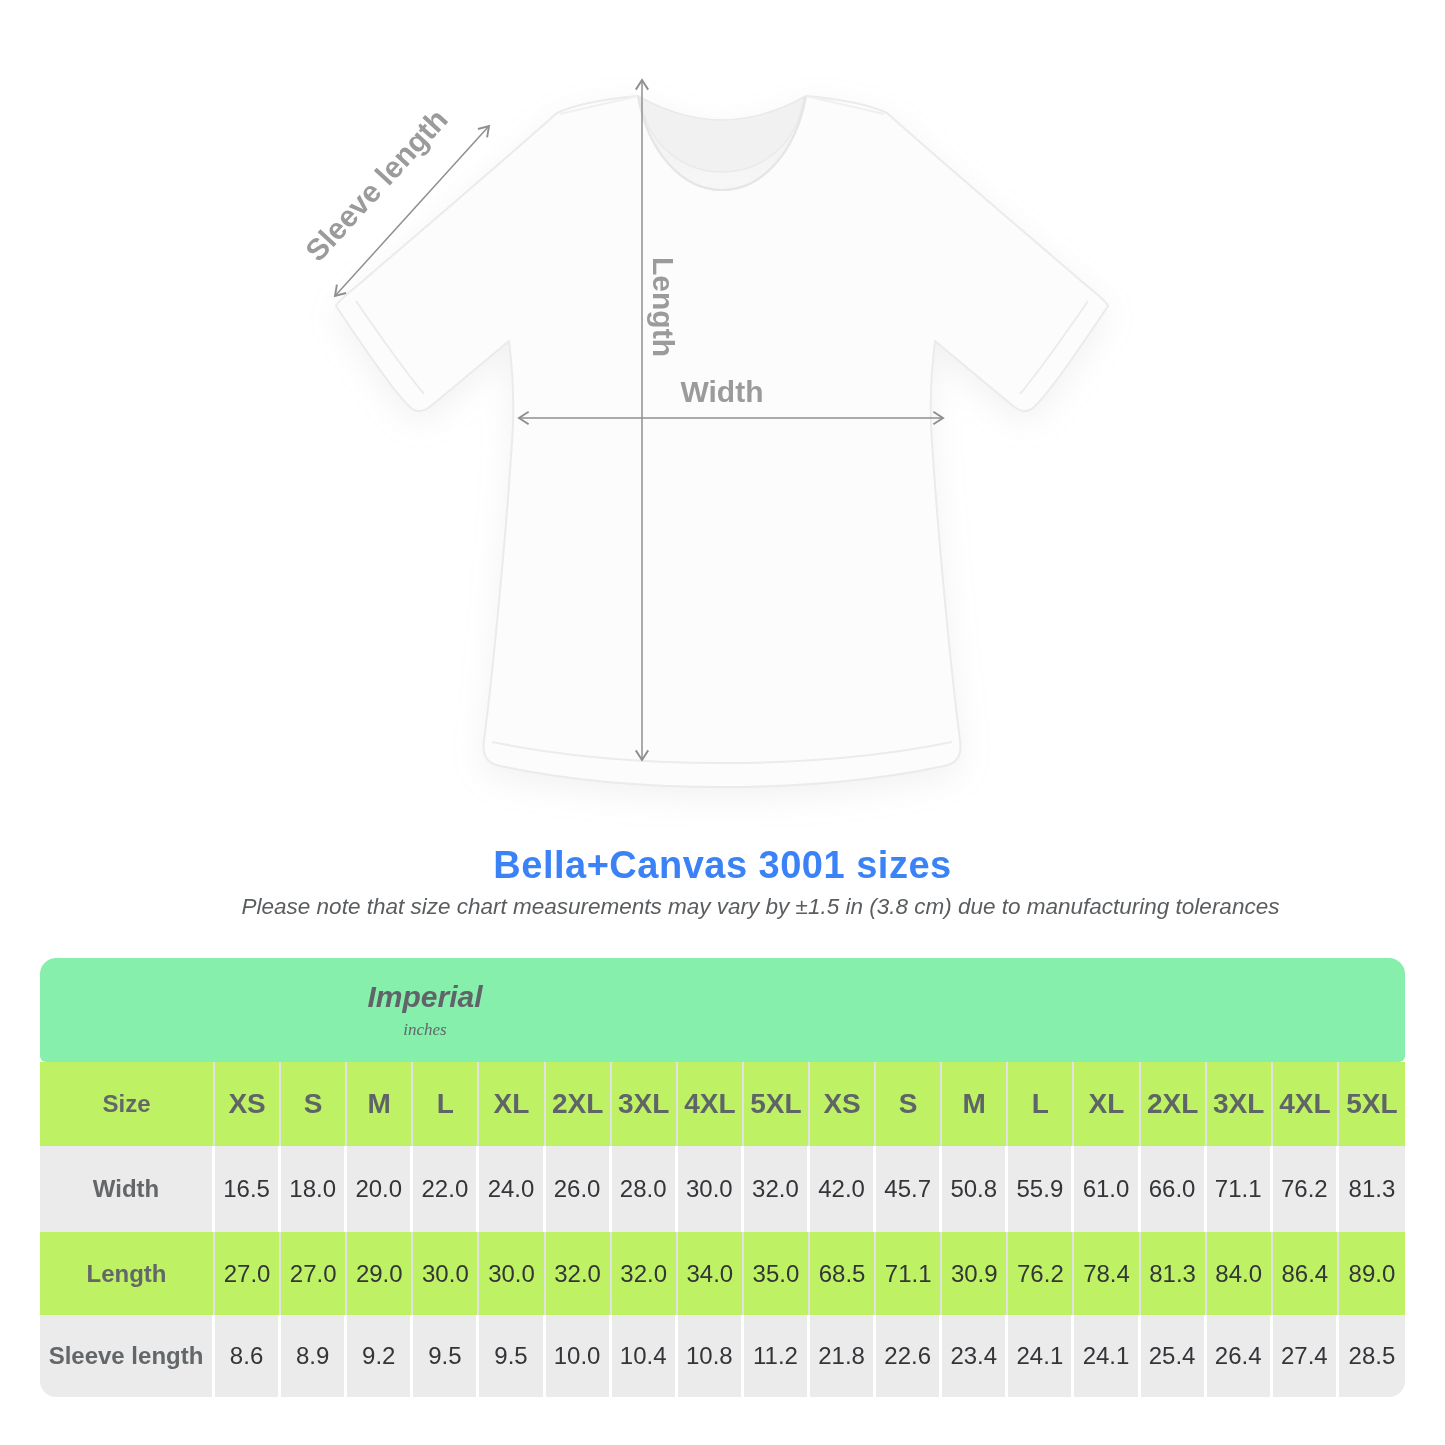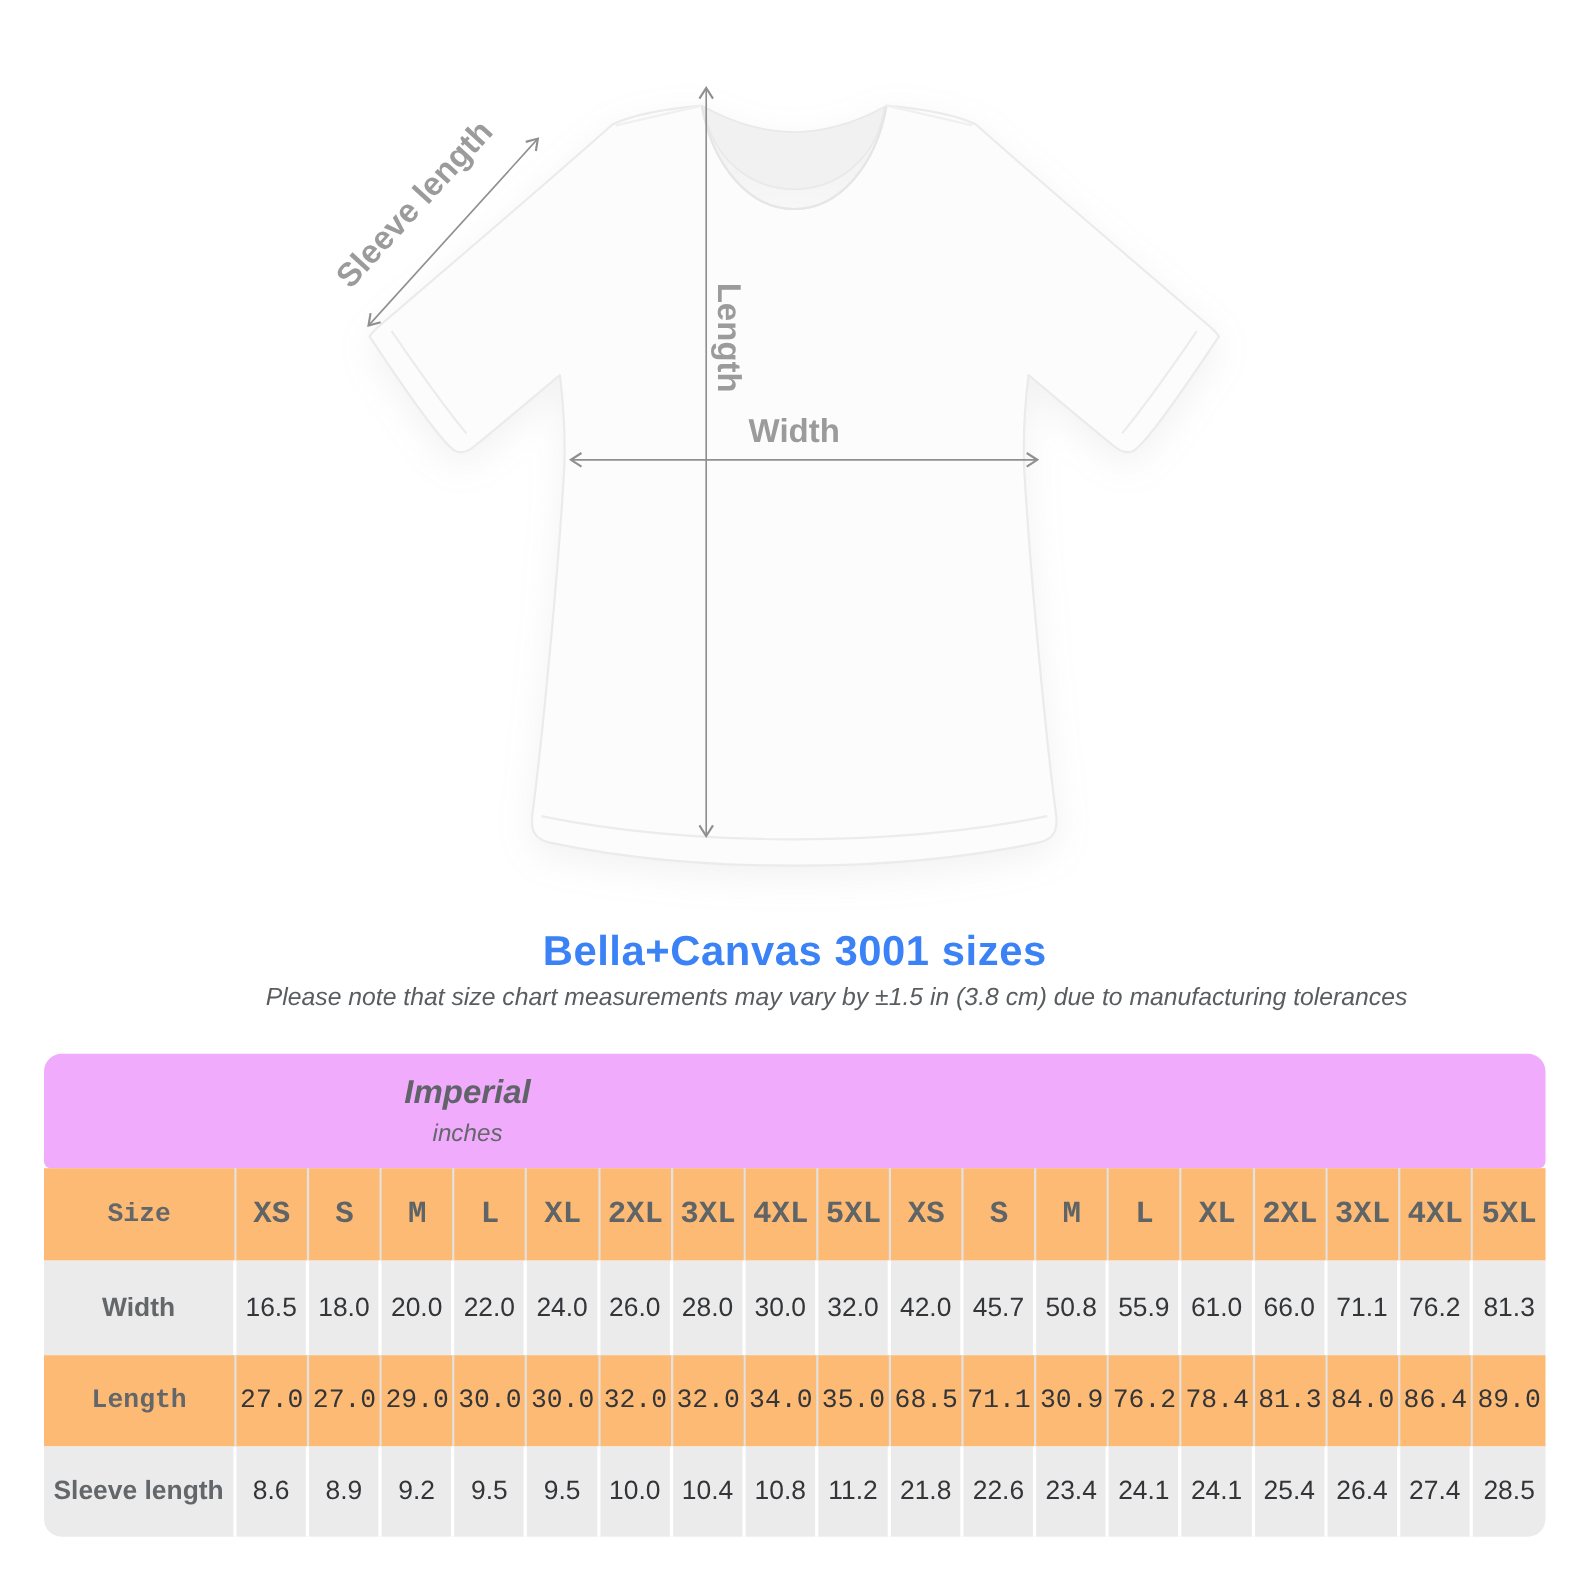--- a/index.html
+++ b/index.html
@@ -12,35 +12,35 @@
   .page-title{
     position:absolute;top:844px;left:0;width:1445px;text-align:center;
     font-size:38px;font-weight:bold;color:#3b82f6;letter-spacing:.5px;
   }
   .page-subtitle{
     position:absolute;top:894px;left:0;width:1445px;text-align:center;
     font-size:22.5px;font-style:italic;color:#5a5d5f;margin-left:38px;
   }
   .size-table{position:absolute;top:958px;left:40px;width:1365px;}
   .unit-band{
-    height:104px;background:#f0abfc;border-radius:16px 16px 6px 6px;
+    height:104px;background:#86efac;border-radius:16px 16px 6px 6px;
     display:flex;align-items:center;
   }
   .unit-half{display:flex;flex-direction:column;align-items:center;justify-content:center;gap:6px;}
   .unit-half.imperial{width:770px;}
   .unit-half.metric{width:595px;}
   .unit-name{font-size:30px;font-weight:bold;font-style:italic;color:#606468;}
-  .unit-sub{font-size:22px;font-style:italic;color:#63676a;}
+  .unit-sub{font-size:17px;font-style:italic;color:#63676a;font-family:Liberation Serif, serif;}
   .table-grid{
     display:grid;
     grid-template-columns:175px repeat(18,1fr);
     grid-template-rows:84px 86px 83px 82px;
   }
   .cell{display:flex;align-items:center;justify-content:center;}
-  .cell.white{background:#fdba74;font-family:Liberation Mono, monospace;}
+  .cell.white{background:#bef264;}
   .cell.gray{background:#ebebeb;}
   .cell.white.sep{border-right:2px solid #e2e2e2;}
   .cell.gray.sep{border-right:3px solid #ffffff;}
   .cell.label-cell{font-size:24px;font-weight:bold;color:#63676a;}
   .cell.size-code{font-size:28px;font-weight:bold;color:#5f6467;}
   .cell.value{font-size:24px;color:#333538;}
   .cell.corner-bl{border-bottom-left-radius:16px;}
   .cell.corner-br{border-bottom-right-radius:16px;}
 </style>
 </head>

